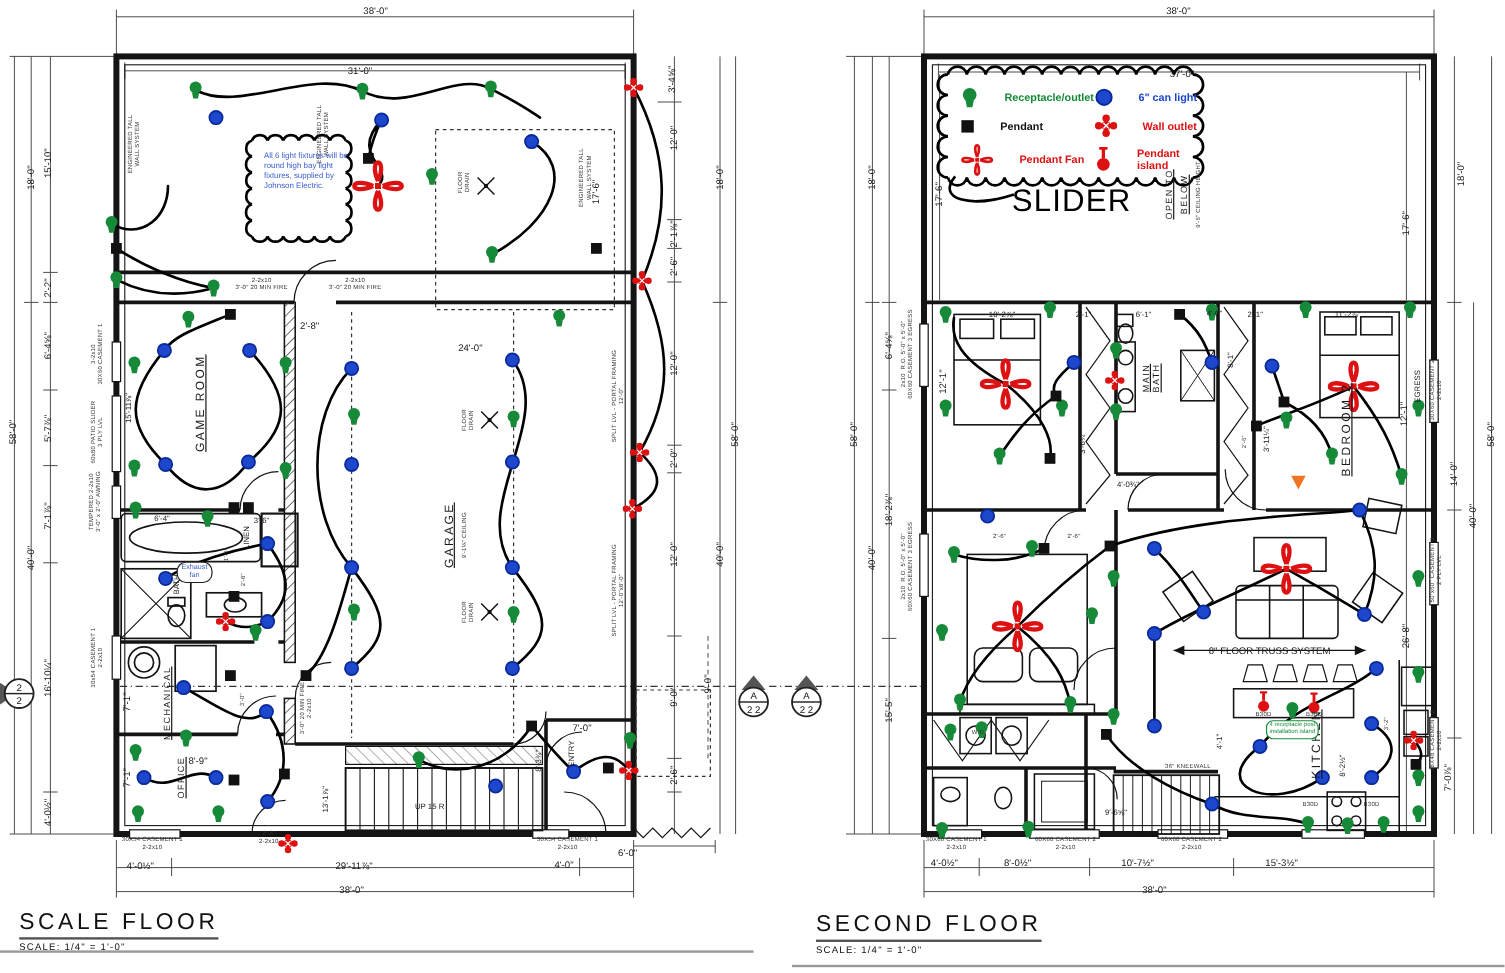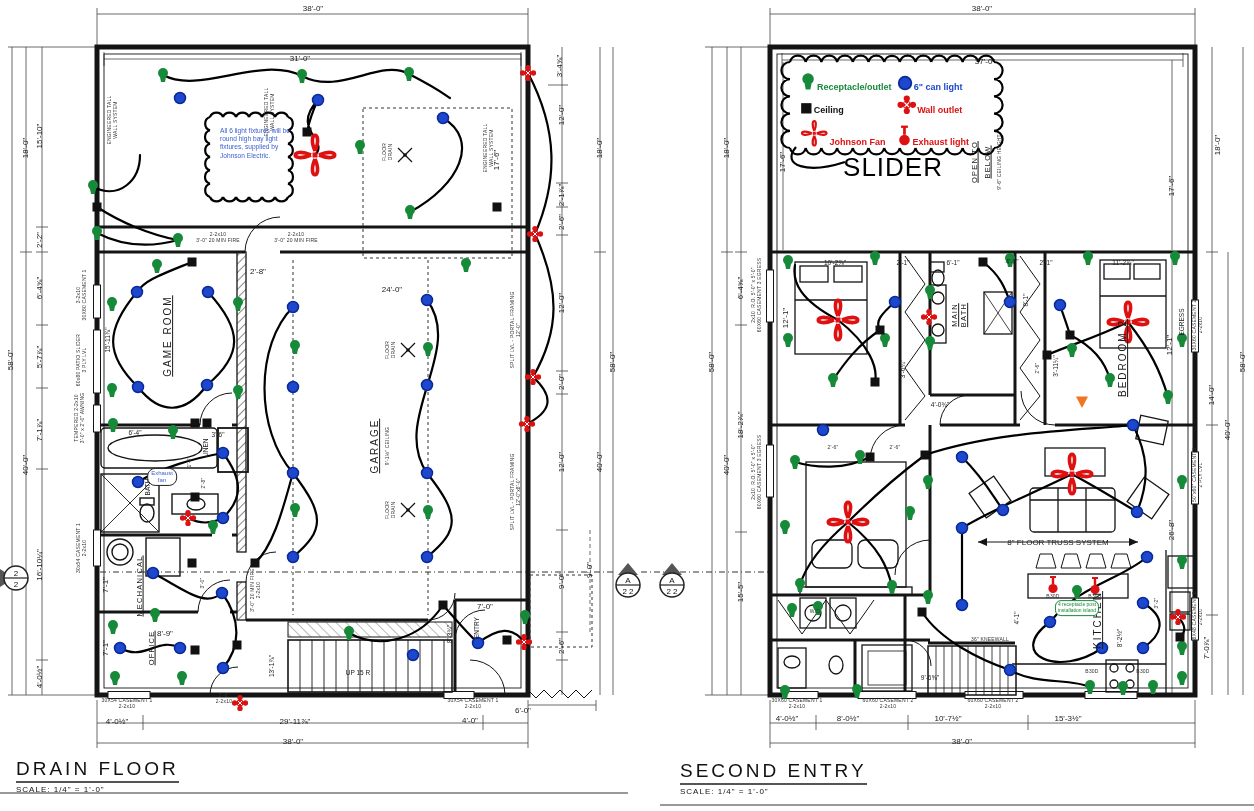--- a/index.html
+++ b/index.html
@@ -13,21 +13,21 @@
   .mic{font-size:5px;letter-spacing:.2px;color:#333;}
   .room{font-size:10px;letter-spacing:2px;text-decoration:underline;}
   .rooms{font-size:7.5px;letter-spacing:1.2px;text-decoration:underline;}
   .big{font-size:26px;letter-spacing:1px;color:#000;}
   .bnote{font-size:6px;color:#3a5fd0;border:1px solid #222;border-radius:8px;padding:1px 3px;background:#fff;}
   .gnote{font-size:5px;color:#178a3a;border:1px solid #178a3a;border-radius:6px;padding:1px 2px;background:#fff;}
   .sym{position:absolute;transform:translate(-50%,-50%);line-height:0;}
   .legend{position:absolute;left:792px;top:64px;width:198px;height:80px;z-index:6;
           display:grid;grid-template-columns:1fr 1.05fr;align-content:space-around;
           padding:5px 8px;background:transparent;}
-  .leg-row{display:flex;align-items:flex-end;gap:1px;font-size:9px;font-weight:bold;}
+  .leg-row{display:flex;align-items:center;gap:21px;font-size:9px;font-weight:bold;}
   .note-cloud{position:absolute;left:211px;top:119px;width:74px;height:76px;z-index:5;
           color:#3a5fd0;font-size:6.6px;line-height:1.25;padding:8px 6px 6px 9px;}
   .title{position:absolute;color:#111;}
   .title .t{font-size:19px;letter-spacing:3px;border-bottom:2.5px solid #555;padding-bottom:1px;display:inline-block;}
   .title .s{font-size:8px;letter-spacing:1px;margin-top:2px;}
   .divline{position:absolute;background:#999;height:2px;}
 </style>
 </head>
 <body>
 
@@ -1056,21 +1056,21 @@
       <div class="leg-row">
         <span style="line-height: 0;"><svg width="16.099999999999998" height="16.099999999999998" viewBox="-7 -7 14 14">
             <circle r="5.5" fill="#1d47cc" stroke="#0a2a99" stroke-width="1.5"></circle>
           </svg></span>
         <span style="color: rgb(29, 71, 204);">6" can light</span>
       </div>
       <div class="leg-row">
         <span style="line-height: 0;"><svg width="12.649999999999999" height="12.649999999999999" viewBox="-5.5 -5.5 11 11">
             <rect x="-4.5" y="-4.5" width="9" height="9" fill="#111111"></rect>
           </svg></span>
-        <span style="color: rgb(17, 17, 17);">Ceiling</span>
+        <span style="color: rgb(17, 17, 17);">Pendant</span>
       </div>
       <div class="leg-row">
         <span style="line-height: 0;"><svg width="19.549999999999997" height="19.549999999999997" viewBox="-8.5 -8.5 17 17">
             <g fill="#dd1111">
               <circle r="3.4"></circle>
               <circle cy="-5.4" r="2.7"></circle>
               <circle cy="5.4" r="2.7"></circle>
               <circle cx="-5.4" r="2.7"></circle>
               <circle cx="5.4" r="2.7"></circle>
             </g>
@@ -1081,38 +1081,38 @@
       <div class="leg-row">
         <span style="line-height: 0;"><svg width="28.52" height="28.52" viewBox="-23 -23 46 46">
             <g stroke="#dd1111" stroke-width="3.6" fill="#fff">
         <path d="M0,-4 C-9,-25 9,-25 0,-4"></path>
               <path d="M4,0 C25,-9 25,9 4,0"></path>
         <path d="M0,4 C9,25 -9,25 0,4"></path>
               <path d="M-4,0 C-25,9 -25,-9 -4,0"></path>
             </g>
         <rect x="-2.5" y="-2.5" width="5" height="5" fill="#dd1111"></rect>
           </svg></span>
-        <span style="color: rgb(221, 17, 17);">Johnson Fan</span>
+        <span style="color: rgb(221, 17, 17);">Pendant Fan</span>
       </div>
       <div class="leg-row">
         <span style="line-height: 0;"><svg width="14.95" height="21.849999999999998" viewBox="-6.5 -9.5 13 19">
             <path d="M0,-8 V-1" stroke="#dd1111" stroke-width="2.4"></path>
             <circle cy="3.5" r="4.6" fill="#dd1111"></circle>
             <path d="M-3,-8 H3" stroke="#dd1111" stroke-width="2"></path>
           </svg></span>
-        <span style="color: rgb(221, 17, 17);">Exhaust light</span>
+        <span style="color: rgb(221, 17, 17);">Pendant island</span>
       </div>
     </div>
   <div class="lbl big" style="left:893px;top:167px;transform:translate(-50%,-50%);">SLIDER</div>
 
   <div class="note-cloud">All 6 light fixtures will be round high bay light fixtures, supplied by Johnson Electric.</div>
 
   <div class="title" style="left:16px;top:758px;">
-    <div class="t">DRAIN FLOOR</div>
+    <div class="t">SCALE FLOOR</div>
     <div class="s">SCALE: 1/4" = 1'-0"</div>
   </div>
   <div class="title" style="left:680px;top:760px;">
-    <div class="t">SECOND ENTRY</div>
+    <div class="t">SECOND FLOOR</div>
     <div class="s">SCALE: 1/4" = 1'-0"</div>
   </div>
   <div class="divline" style="left:0;top:792px;width:628px;"></div>
   <div class="divline" style="left:660px;top:804px;width:594px;"></div>
 </div>
 
 </body></html>

